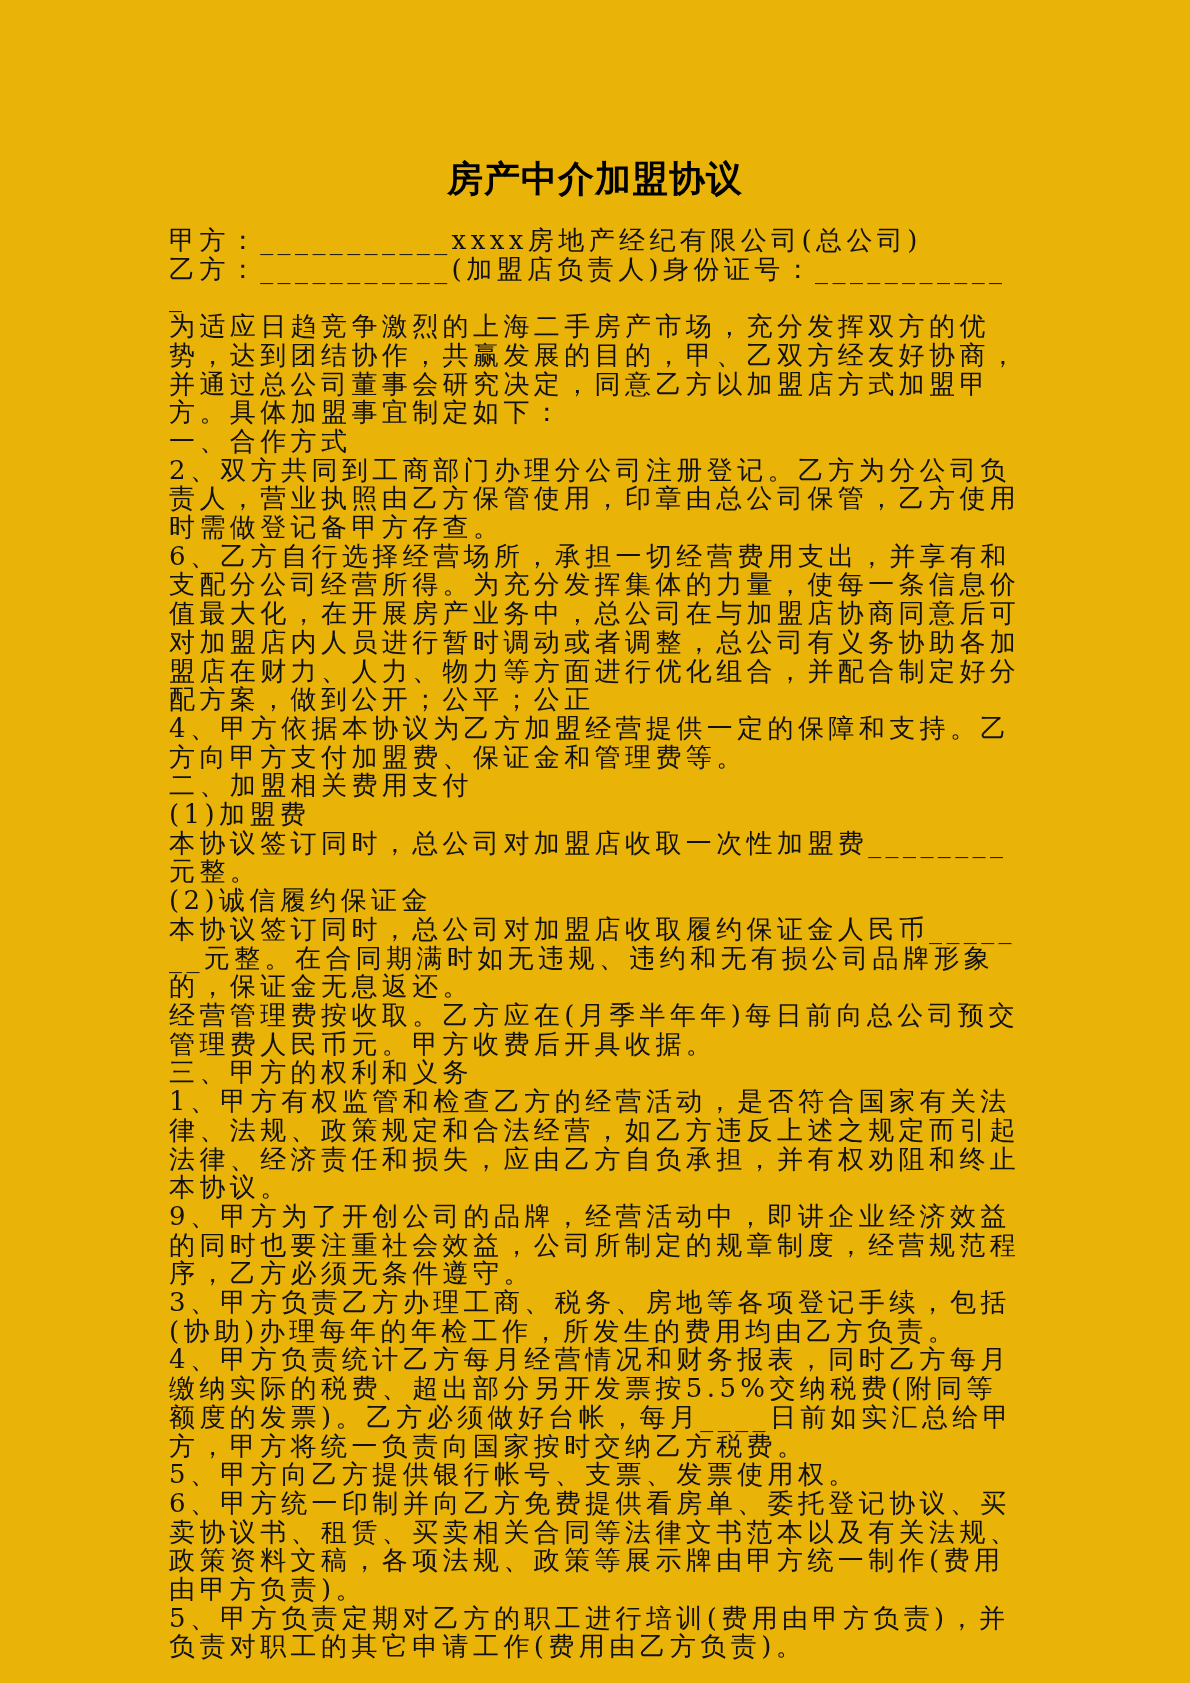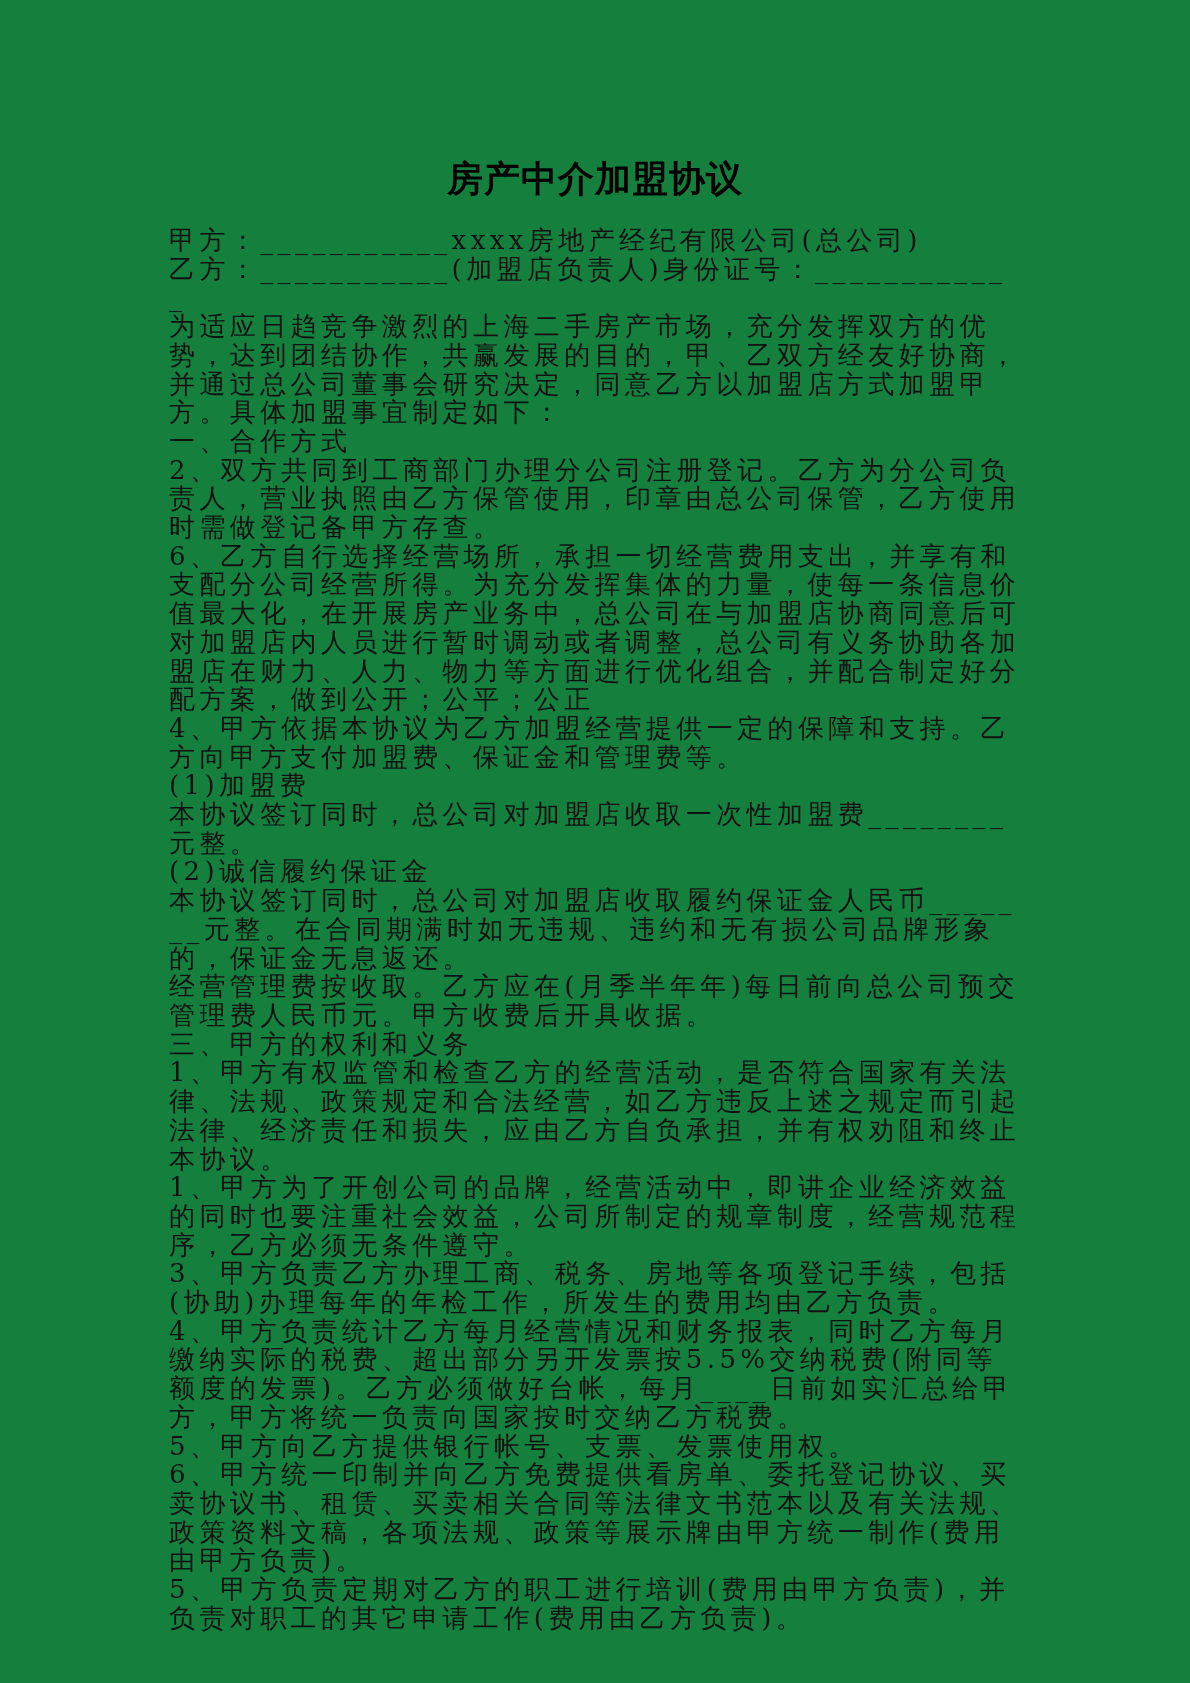--- a/index.html
+++ b/index.html
@@ -1,18 +1,18 @@
 <!DOCTYPE html>
 <html><head>
 <meta charset="utf-8">
 <style>
   html, body { margin: 0; padding: 0; background: #ffffff; }
   body { width: 1190px; height: 1683px; position: relative; overflow: hidden; }
   .page {
-    position: absolute; left: 0; top: 0; width: 1190px; height: 1683px; background: #15803d;
+    position: absolute; left: 0; top: 0; width: 1190px; height: 1683px; background: #eab308;
   }
   .title {
     position: absolute; left: 0; width: 1190px; top: 156px; height: 44px;
     text-align: center;
     font-family: "DejaVu Serif", "Liberation Serif", serif;
     font-weight: bold; font-size: 36px; line-height: 44px; letter-spacing: 1px;
     color: #000000; margin: 0;
   }
   .body-text {
     position: absolute; left: 169px; top: 226px; width: 852px;
@@ -29,27 +29,28 @@
   <h1 class="title">房产中介加盟协议</h1>
 
   <div class="body-text">
     <p>甲方：___________xxxx房地产经纪有限公司(总公司)</p>
     <p>乙方：___________(加盟店负责人)身份证号：____________</p>
     <p>为适应日趋竞争激烈的上海二手房产市场，充分发挥双方的优势，达到团结协作，共赢发展的目的，甲、乙双方经友好协商，并通过总公司董事会研究决定，同意乙方以加盟店方式加盟甲方。具体加盟事宜制定如下：</p>
     <p>一、合作方式</p>
     <p>2、双方共同到工商部门办理分公司注册登记。乙方为分公司负责人，营业执照由乙方保管使用，印章由总公司保管，乙方使用时需做登记备甲方存查。</p>
     <p>6、乙方自行选择经营场所，承担一切经营费用支出，并享有和支配分公司经营所得。为充分发挥集体的力量，使每一条信息价值最大化，在开展房产业务中，总公司在与加盟店协商同意后可对加盟店内人员进行暂时调动或者调整，总公司有义务协助各加盟店在财力、人力、物力等方面进行优化组合，并配合制定好分配方案，做到公开；公平；公正</p>
     <p>4、甲方依据本协议为乙方加盟经营提供一定的保障和支持。乙方向甲方支付加盟费、保证金和管理费等。</p>
+    <p>二、加盟相关费用支付</p>
     <p>(1)加盟费</p>
     <p>本协议签订同时，总公司对加盟店收取一次性加盟费________元整。</p>
     <p>(2)诚信履约保证金</p>
     <p>本协议签订同时，总公司对加盟店收取履约保证金人民币_______元整。在合同期满时如无违规、违约和无有损公司品牌形象的，保证金无息返还。</p>
     <p>经营管理费按收取。乙方应在(月季半年年)每日前向总公司预交管理费人民币元。甲方收费后开具收据。</p>
     <p>三、甲方的权利和义务</p>
     <p>1、甲方有权监管和检查乙方的经营活动，是否符合国家有关法律、法规、政策规定和合法经营，如乙方违反上述之规定而引起法律、经济责任和损失，应由乙方自负承担，并有权劝阻和终止本协议。</p>
-    <p>1、甲方为了开创公司的品牌，经营活动中，即讲企业经济效益的同时也要注重社会效益，公司所制定的规章制度，经营规范程序，乙方必须无条件遵守。</p>
+    <p>9、甲方为了开创公司的品牌，经营活动中，即讲企业经济效益的同时也要注重社会效益，公司所制定的规章制度，经营规范程序，乙方必须无条件遵守。</p>
     <p>3、甲方负责乙方办理工商、税务、房地等各项登记手续，包括(协助)办理每年的年检工作，所发生的费用均由乙方负责。</p>
     <p>4、甲方负责统计乙方每月经营情况和财务报表，同时乙方每月缴纳实际的税费、超出部分另开发票按5.5%交纳税费(附同等额度的发票)。乙方必须做好台帐，每月____日前如实汇总给甲方，甲方将统一负责向国家按时交纳乙方税费。</p>
     <p>5、甲方向乙方提供银行帐号、支票、发票使用权。</p>
     <p>6、甲方统一印制并向乙方免费提供看房单、委托登记协议、买卖协议书、租赁、买卖相关合同等法律文书范本以及有关法规、政策资料文稿，各项法规、政策等展示牌由甲方统一制作(费用由甲方负责)。</p>
     <p>5、甲方负责定期对乙方的职工进行培训(费用由甲方负责)，并负责对职工的其它申请工作(费用由乙方负责)。</p>
   </div>
 </div>
 
 </body></html>

